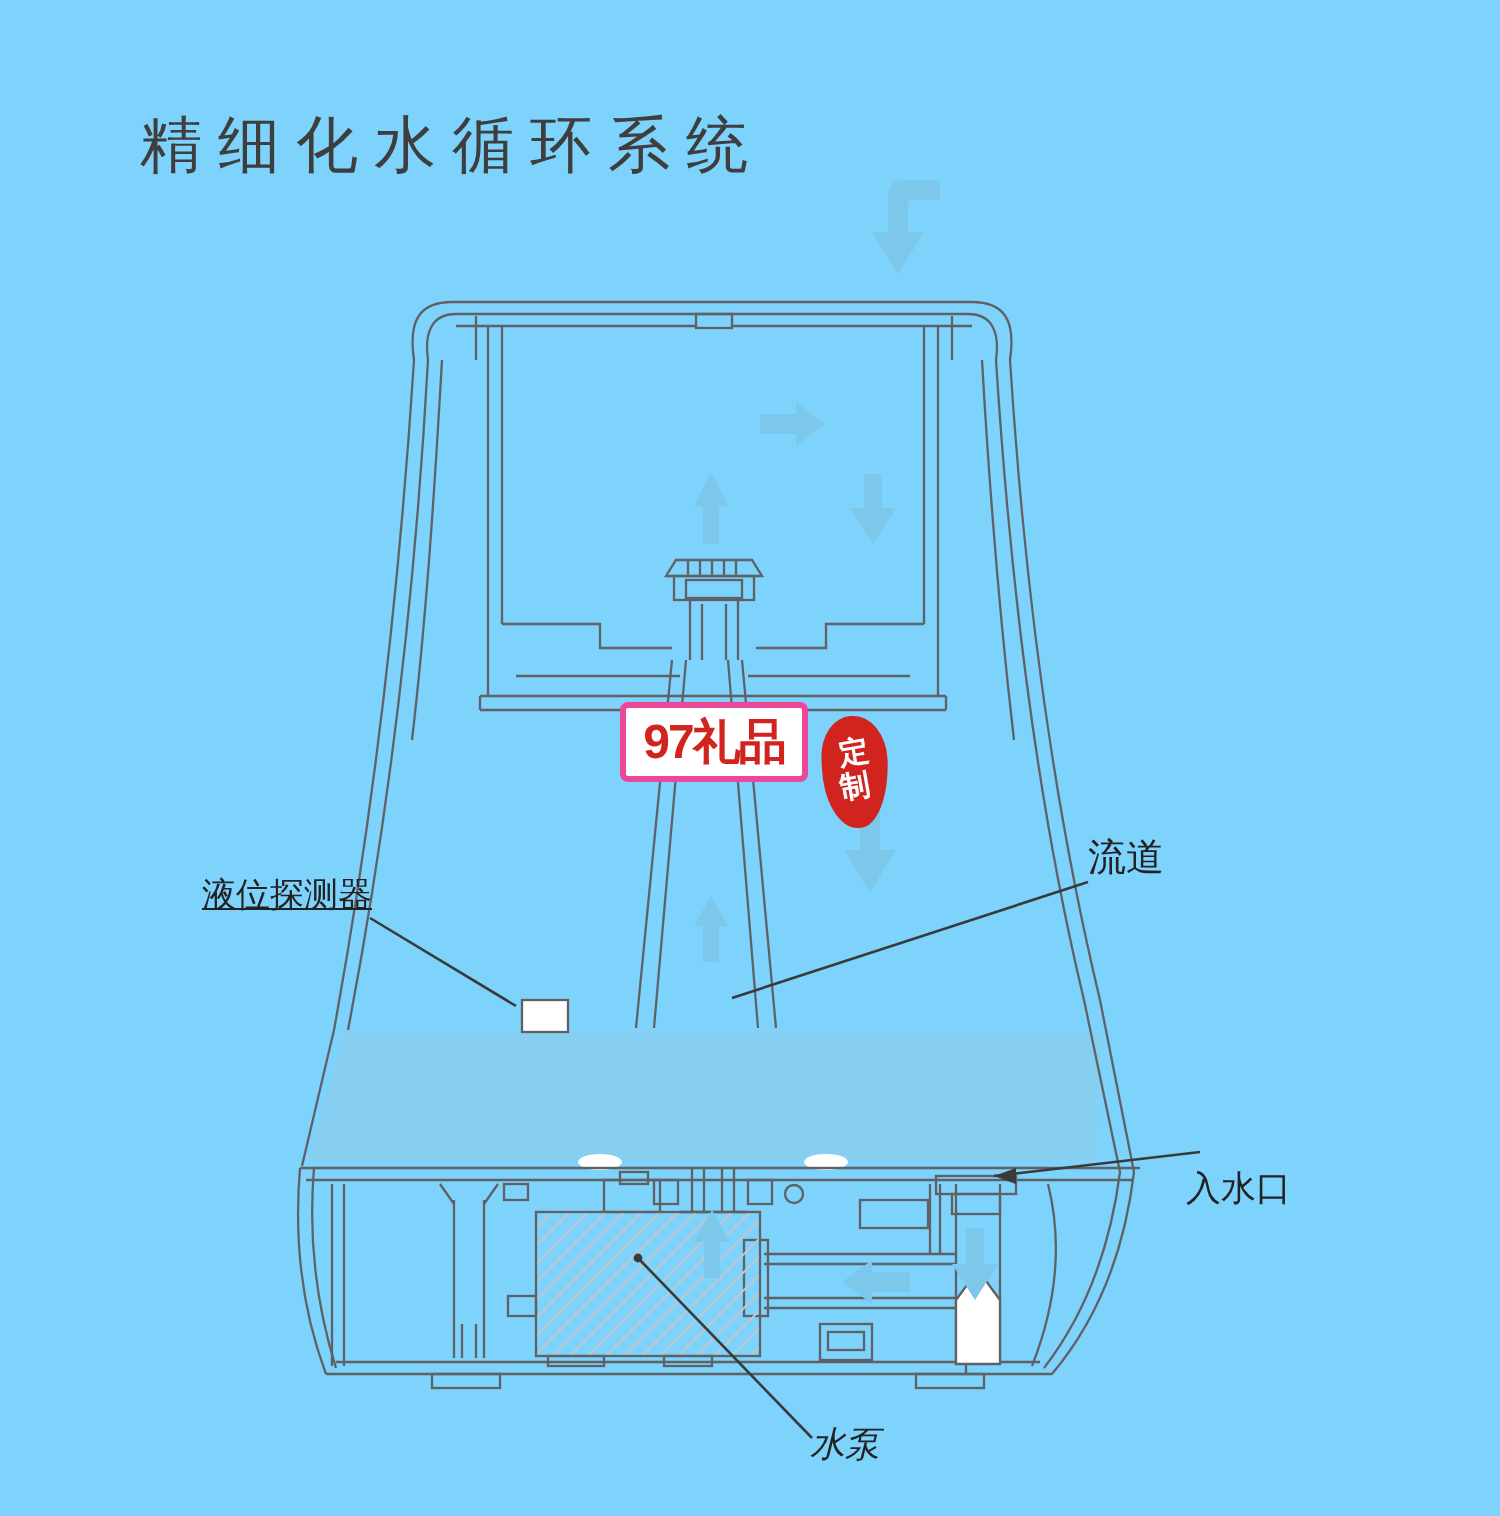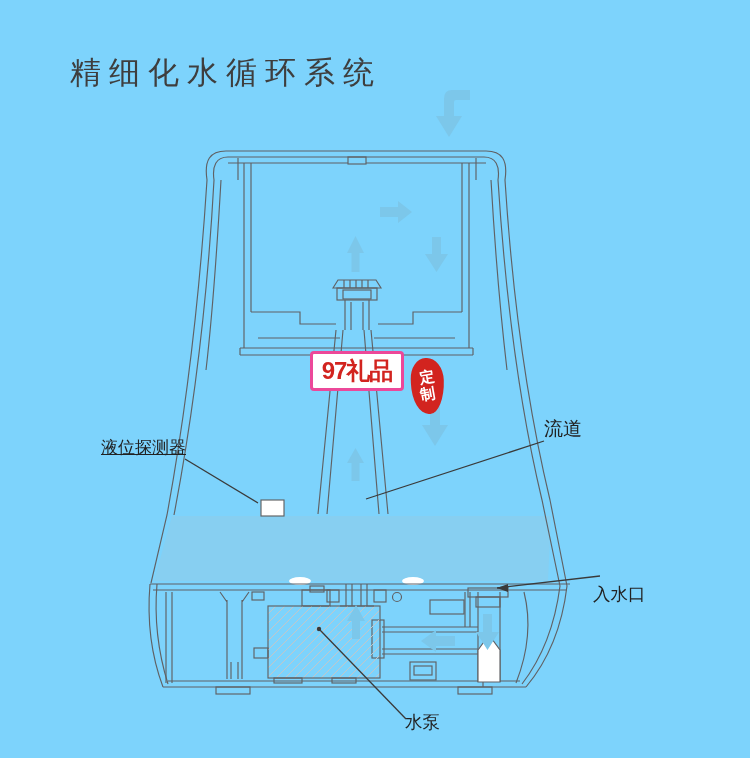--- a/index.html
+++ b/index.html
@@ -12,21 +12,21 @@
     font-size:31px;letter-spacing:8px;color:#3e3e3e;font-weight:500;
   }
   .diagram-svg{position:absolute;left:0;top:0;}
   .cn-label{
     position:absolute;color:#222;font-family:"Liberation Serif","DejaVu Serif",serif;
     white-space:nowrap;
   }
   .lbl-sensor{left:101px;top:436px;font-size:17px;text-decoration:underline;}
   .lbl-flow{left:544px;top:416px;font-size:19px;}
   .lbl-inlet{left:593px;top:554px;font-size:17.5px;margin-top:28px;}
-  .lbl-pump{left:405px;top:710px;font-size:17.5px;}
+  .lbl-pump{left:405px;top:710px;font-size:17.5px;font-style:italic;}
   .wm-badge{
     position:absolute;left:310px;top:351px;width:94px;height:40px;
     background:#ffffff;border:3px solid #ec4899;border-radius:4px;
     display:flex;align-items:center;justify-content:center;
     color:#d2241f;font-size:24px;font-weight:bold;letter-spacing:-1px;
     box-sizing:border-box;
   }
   .wm-seal{
     position:absolute;left:411px;top:358px;width:33px;height:56px;
     background:#d2241f;border-radius:48% 52% 46% 54% / 38% 42% 62% 58%;

